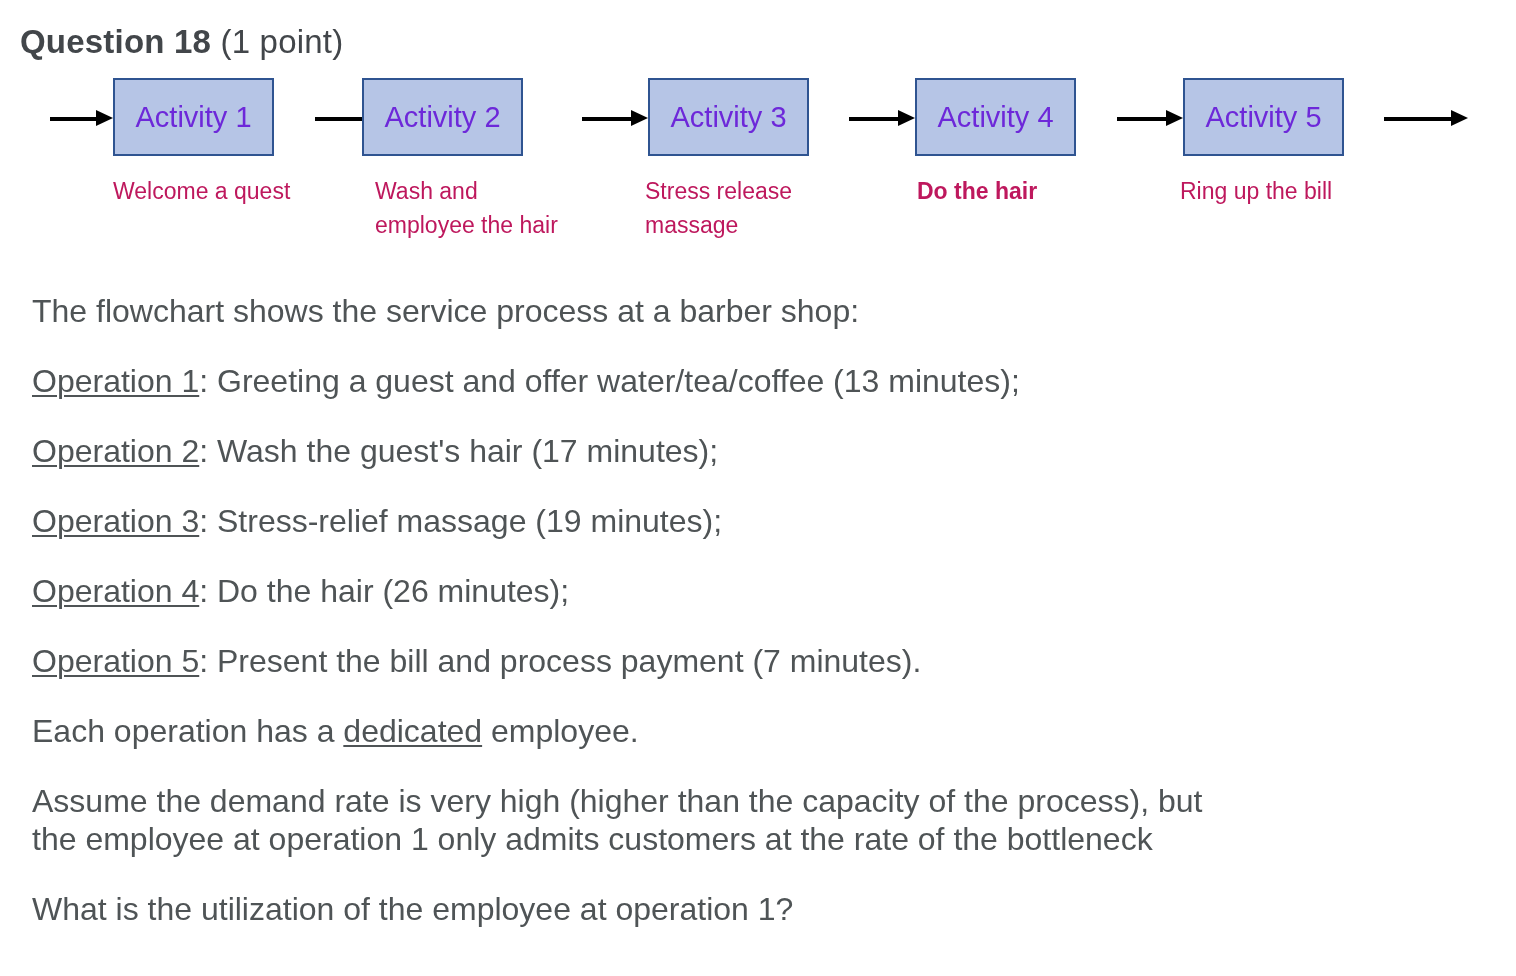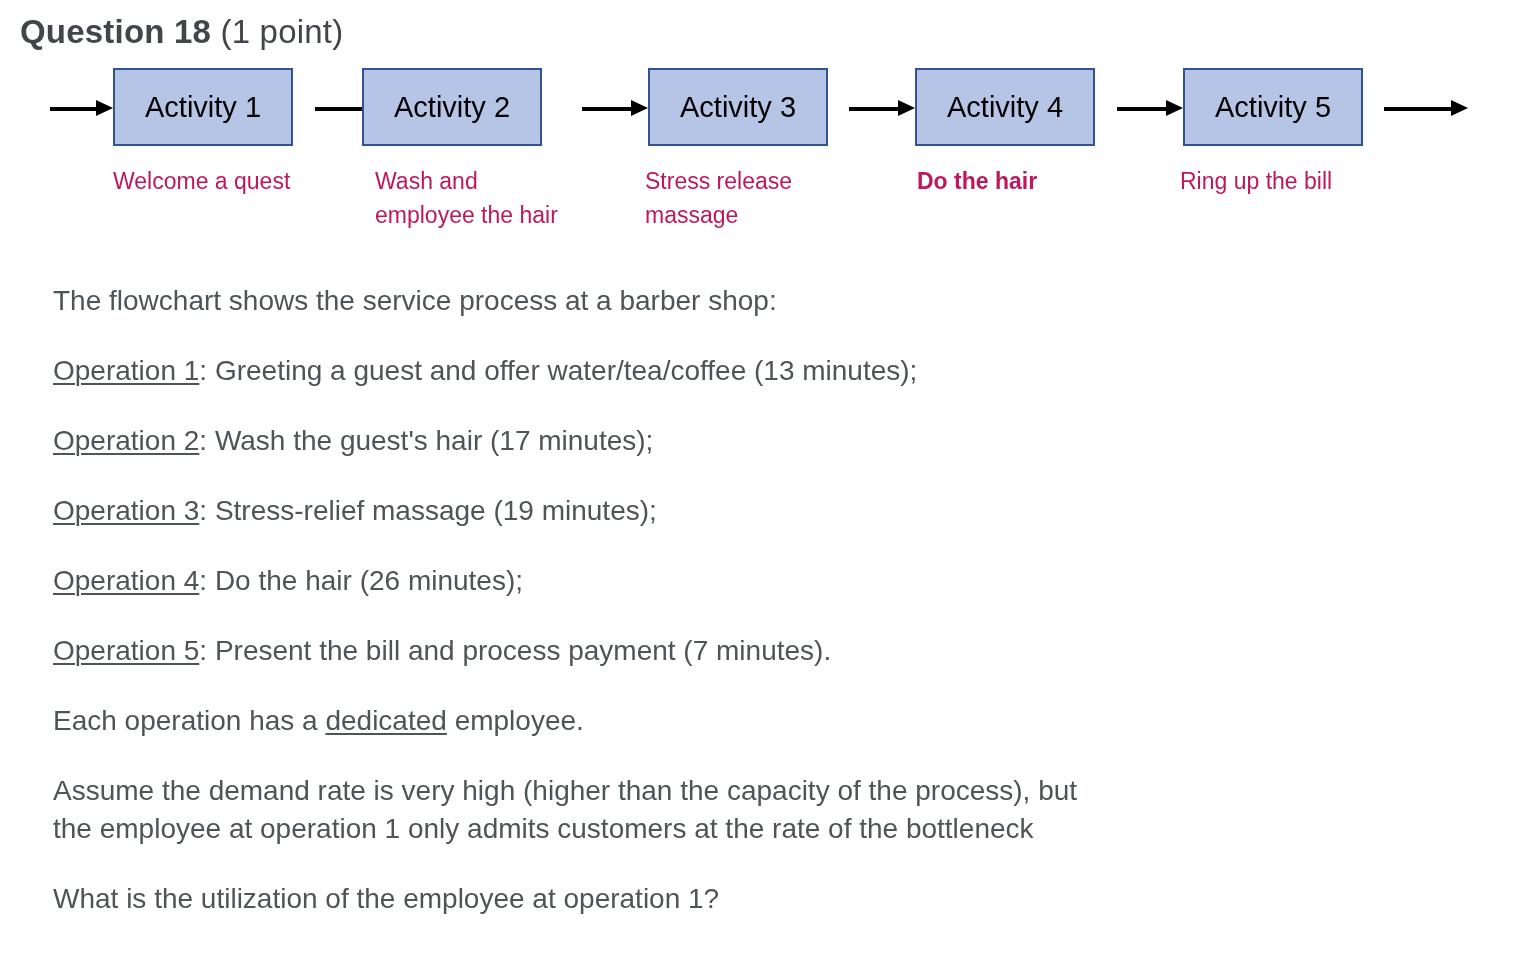--- a/index.html
+++ b/index.html
@@ -5,21 +5,21 @@
   html, body {
     margin: 0;
     padding: 0;
     background: #ffffff;
     font-family: "Liberation Sans", sans-serif;
   }
   .page {
     width: 1516px;
     height: 976px;
     box-sizing: border-box;
-    padding: 10px 0 0 20px;
+    padding: 20px 0 0 20px;
     overflow: hidden;
   }
   
   .title {
     font-size: 33px;
     line-height: 44px;
     color: #42464a;
     letter-spacing: 0.2px;
   }
   .title .q { font-weight: 700; }
@@ -28,30 +28,30 @@
   
   .flowchart {
     position: relative;
     height: 172px;
     margin-top: 14px;
     margin-left: -20px; 
   }
   .activity-box {
     position: absolute;
     top: 0;
-    width: 180px;
+    width: 161px;
     height: 78px;
     background: #b6c5e6;
     border: 2.5px solid #2f5491;
     box-sizing: border-box;
     display: flex;
     align-items: center;
     justify-content: center;
     font-size: 29px;
-    color: #000000;
+    color: #6d28d9;
   }
   .box-1 { left: 113px; }
   .box-2 { left: 362px; }
   .box-3 { left: 648px; }
   .box-4 { left: 915px; align-items: center; }
   .box-5 { left: 1183px; }
 
   .arrow {
     position: absolute;
     top: 32px;
@@ -90,23 +90,23 @@
     color: #be185d;
   }
   .cap-1 { left: 113px; }
   .cap-2 { left: 375px; }
   .cap-3 { left: 645px; }
   .cap-4 { left: 917px; font-weight: bold; }
   .cap-5 { left: 1180px; }
 
   
   .body-text {
-    margin: 42px 0 0 33px;   
+    margin: 42px 0 0 12px;   
     width: 1240px;
-    font-size: 28px;
+    font-size: 32px;
     line-height: 38px;
     color: #4f5456;
   }
   .body-text p { margin: 0 0 32px 0; }
   .u {
     text-decoration: underline;
     text-decoration-thickness: 2px;
     text-underline-offset: 3px;
   }
 </style>

